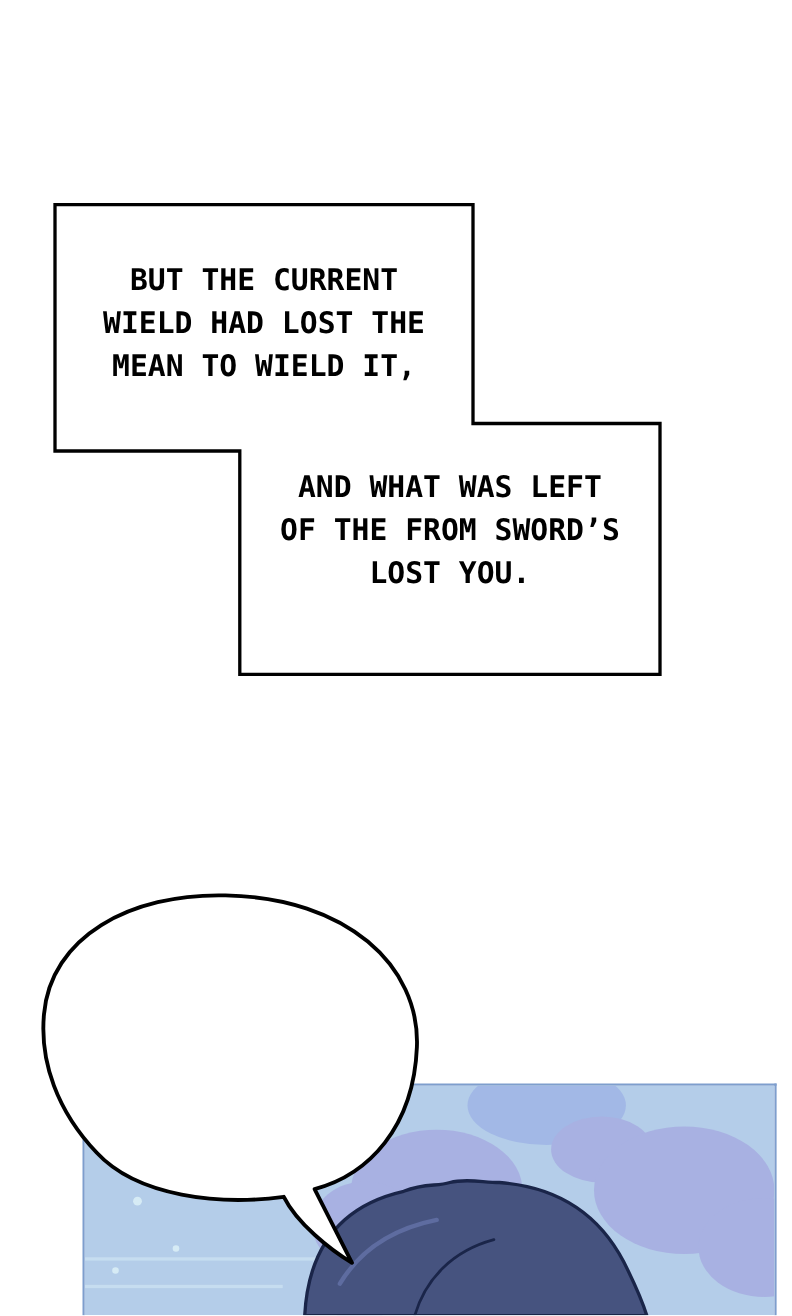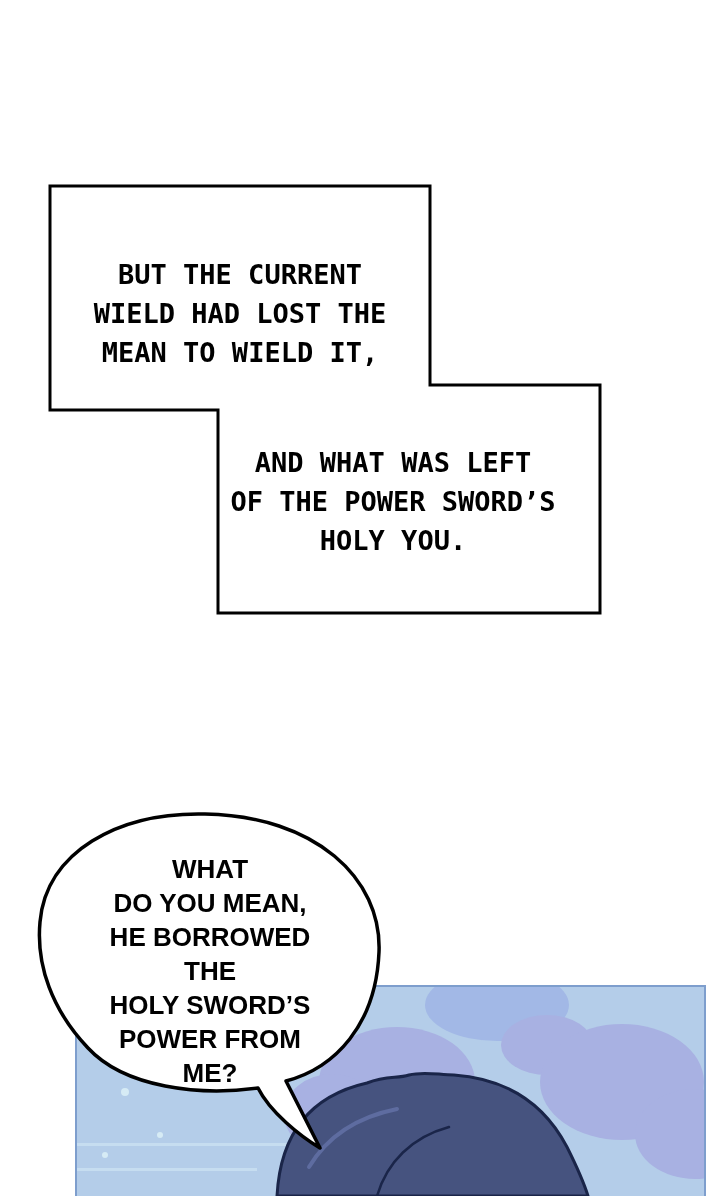--- a/index.html
+++ b/index.html
@@ -27,24 +27,23 @@
   .narration-text {
     position: absolute;
     z-index: 3;
     text-align: center;
     color: #000000;
     font-family: "DejaVu Sans Mono", monospace;
     font-weight: bold;
     font-size: 27px;
     line-height: 39px;
     letter-spacing: 0px;
-    margin-top: 19px;
   }
   .narration-1 { left: 60px;  top: 236px; width: 360px; }
-  .narration-2 { left: 212px; top: 424px; width: 362px; }
+  .narration-2 { left: 228px; top: 424px; width: 362px; }
   .panel {
     position: absolute;
     left: 75px;
     top: 985px;
     width: 631px;
     height: 211px;
     z-index: 1;
     overflow: hidden;
     border-top: 2px solid #7e9ecd;
     border-left: 2px solid #7e9ecd;
@@ -112,37 +111,29 @@
   </svg>
 
   <div class="narration-text narration-1">
     <div>BUT THE CURRENT</div>
     <div>WIELD HAD LOST THE</div>
     <div>MEAN TO WIELD IT,</div>
   </div>
 
   <div class="narration-text narration-2">
     <div>AND WHAT WAS LEFT</div>
-    <div>OF THE POWER SWORD’S</div>
-    <div>HOLY YOU.</div>
+    <div>OF THE FROM SWORD’S</div>
+    <div>LOST YOU.</div>
   </div>
 
   <svg class="overlay-svg bubble-svg" viewBox="0 0 720 1196">
     <path d="M 205 814
              C 315 816, 382 878, 379 952
              C 376 1025, 335 1068, 286 1081
              C 298 1105, 310 1128, 320 1148
              C 300 1136, 270 1112, 258 1088
              C 200 1096, 125 1088, 88 1048
              C 52 1010, 36 965, 40 922
              C 46 852, 118 812, 205 814 Z" stroke-width="3.5" stroke-linejoin="round" fill="#ffffff" stroke="#000000"></path>
   </svg>
 
-  <div class="bubble-text">
-    <div>WHAT</div>
-    <div>DO YOU MEAN,</div>
-    <div>HE BORROWED THE</div>
-    <div>HOLY SWORD’S</div>
-    <div>POWER FROM</div>
-    <div>ME?</div>
-  </div>
 
 </div>
 
 </body></html>

